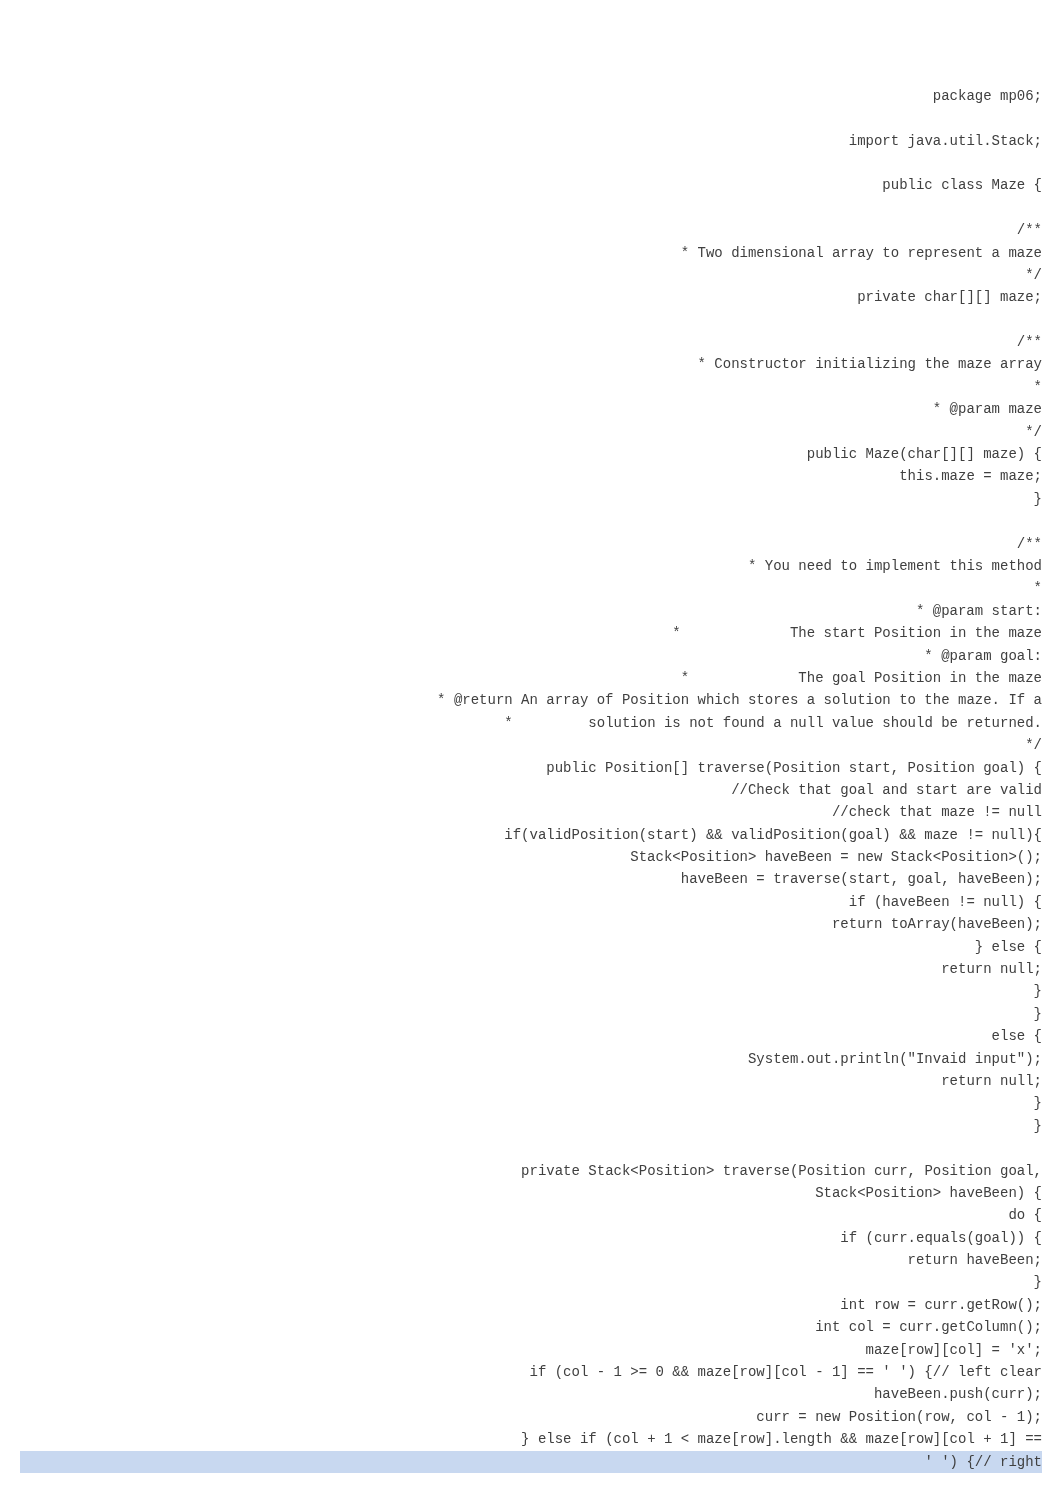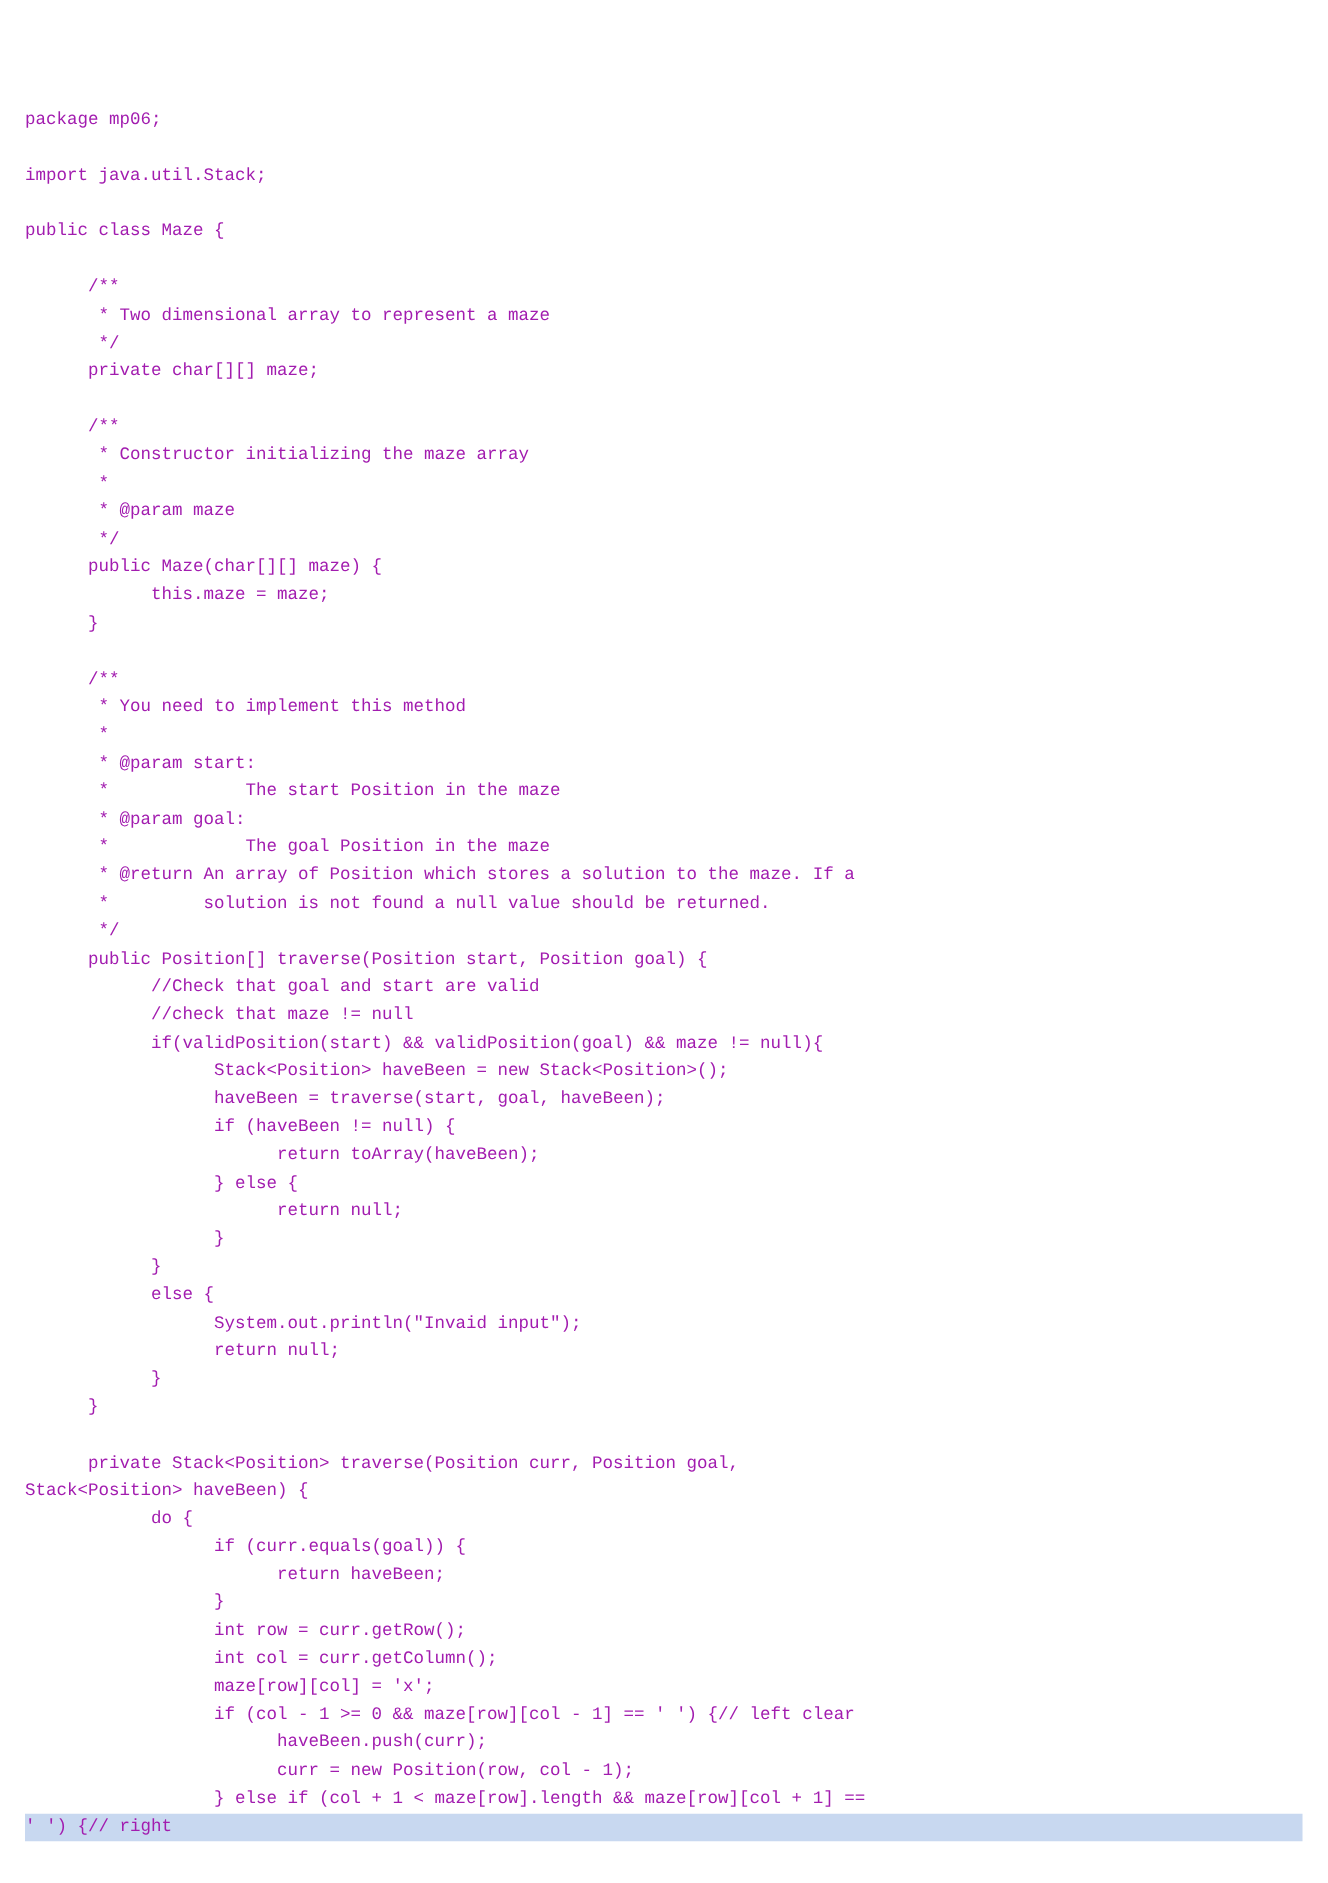--- a/index.html
+++ b/index.html
@@ -18,23 +18,24 @@
       min-height: 1506px;
       padding: 30px 20px 30px 20px;
       overflow-x: auto;
     }
 
     .code-container {
       white-space: pre;
       font-family: 'Courier New', Courier, monospace;
       font-size: 14px;
       line-height: 1.6;
-      color: #a21caf;
+      color: #404040;
       padding: 10px 0;
       position: relative;
+      text-align: right;
     }
   </style>
 </head>
 <body>
 
 <div class="code-container">
   <div id="code-lines"><div style="display: block; position: relative; line-height: 1.6; min-height: 1.6em; white-space: pre;">package mp06;</div><div style="display: block; position: relative; line-height: 1.6; min-height: 1.6em; white-space: pre;">&nbsp;</div><div style="display: block; position: relative; line-height: 1.6; min-height: 1.6em; white-space: pre;">import java.util.Stack;</div><div style="display: block; position: relative; line-height: 1.6; min-height: 1.6em; white-space: pre;">&nbsp;</div><div style="display: block; position: relative; line-height: 1.6; min-height: 1.6em; white-space: pre;">public class Maze {</div><div style="display: block; position: relative; line-height: 1.6; min-height: 1.6em; white-space: pre;">&nbsp;</div><div style="display: block; position: relative; line-height: 1.6; min-height: 1.6em; white-space: pre;">      /**</div><div style="display: block; position: relative; line-height: 1.6; min-height: 1.6em; white-space: pre;">       * Two dimensional array to represent a maze</div><div style="display: block; position: relative; line-height: 1.6; min-height: 1.6em; white-space: pre;">       */</div><div style="display: block; position: relative; line-height: 1.6; min-height: 1.6em; white-space: pre;">      private char[][] maze;</div><div style="display: block; position: relative; line-height: 1.6; min-height: 1.6em; white-space: pre;">&nbsp;</div><div style="display: block; position: relative; line-height: 1.6; min-height: 1.6em; white-space: pre;">      /**</div><div style="display: block; position: relative; line-height: 1.6; min-height: 1.6em; white-space: pre;">       * Constructor initializing the maze array</div><div style="display: block; position: relative; line-height: 1.6; min-height: 1.6em; white-space: pre;">       *</div><div style="display: block; position: relative; line-height: 1.6; min-height: 1.6em; white-space: pre;">       * @param maze</div><div style="display: block; position: relative; line-height: 1.6; min-height: 1.6em; white-space: pre;">       */</div><div style="display: block; position: relative; line-height: 1.6; min-height: 1.6em; white-space: pre;">      public Maze(char[][] maze) {</div><div style="display: block; position: relative; line-height: 1.6; min-height: 1.6em; white-space: pre;">            this.maze = maze;</div><div style="display: block; position: relative; line-height: 1.6; min-height: 1.6em; white-space: pre;">      }</div><div style="display: block; position: relative; line-height: 1.6; min-height: 1.6em; white-space: pre;">&nbsp;</div><div style="display: block; position: relative; line-height: 1.6; min-height: 1.6em; white-space: pre;">      /**</div><div style="display: block; position: relative; line-height: 1.6; min-height: 1.6em; white-space: pre;">       * You need to implement this method</div><div style="display: block; position: relative; line-height: 1.6; min-height: 1.6em; white-space: pre;">       *</div><div style="display: block; position: relative; line-height: 1.6; min-height: 1.6em; white-space: pre;">       * @param start:</div><div style="display: block; position: relative; line-height: 1.6; min-height: 1.6em; white-space: pre;">       *             The start Position in the maze</div><div style="display: block; position: relative; line-height: 1.6; min-height: 1.6em; white-space: pre;">       * @param goal:</div><div style="display: block; position: relative; line-height: 1.6; min-height: 1.6em; white-space: pre;">       *             The goal Position in the maze</div><div style="display: block; position: relative; line-height: 1.6; min-height: 1.6em; white-space: pre;">       * @return An array of Position which stores a solution to the maze. If a</div><div style="display: block; position: relative; line-height: 1.6; min-height: 1.6em; white-space: pre;">       *         solution is not found a null value should be returned.</div><div style="display: block; position: relative; line-height: 1.6; min-height: 1.6em; white-space: pre;">       */</div><div style="display: block; position: relative; line-height: 1.6; min-height: 1.6em; white-space: pre;">      public Position[] traverse(Position start, Position goal) {</div><div style="display: block; position: relative; line-height: 1.6; min-height: 1.6em; white-space: pre;">            //Check that goal and start are valid</div><div style="display: block; position: relative; line-height: 1.6; min-height: 1.6em; white-space: pre;">            //check that maze != null</div><div style="display: block; position: relative; line-height: 1.6; min-height: 1.6em; white-space: pre;">            if(validPosition(start) &amp;&amp; validPosition(goal) &amp;&amp; maze != null){</div><div style="display: block; position: relative; line-height: 1.6; min-height: 1.6em; white-space: pre;">                  Stack&lt;Position&gt; haveBeen = new Stack&lt;Position&gt;();</div><div style="display: block; position: relative; line-height: 1.6; min-height: 1.6em; white-space: pre;">                  haveBeen = traverse(start, goal, haveBeen);</div><div style="display: block; position: relative; line-height: 1.6; min-height: 1.6em; white-space: pre;">                  if (haveBeen != null) {</div><div style="display: block; position: relative; line-height: 1.6; min-height: 1.6em; white-space: pre;">                        return toArray(haveBeen);</div><div style="display: block; position: relative; line-height: 1.6; min-height: 1.6em; white-space: pre;">                  } else {</div><div style="display: block; position: relative; line-height: 1.6; min-height: 1.6em; white-space: pre;">                        return null;</div><div style="display: block; position: relative; line-height: 1.6; min-height: 1.6em; white-space: pre;">                  }</div><div style="display: block; position: relative; line-height: 1.6; min-height: 1.6em; white-space: pre;">            }</div><div style="display: block; position: relative; line-height: 1.6; min-height: 1.6em; white-space: pre;">            else {</div><div style="display: block; position: relative; line-height: 1.6; min-height: 1.6em; white-space: pre;">                  System.out.println("Invaid input");</div><div style="display: block; position: relative; line-height: 1.6; min-height: 1.6em; white-space: pre;">                  return null;</div><div style="display: block; position: relative; line-height: 1.6; min-height: 1.6em; white-space: pre;">            }</div><div style="display: block; position: relative; line-height: 1.6; min-height: 1.6em; white-space: pre;">      }</div><div style="display: block; position: relative; line-height: 1.6; min-height: 1.6em; white-space: pre;">&nbsp;</div><div style="display: block; position: relative; line-height: 1.6; min-height: 1.6em; white-space: pre;">      private Stack&lt;Position&gt; traverse(Position curr, Position goal,</div><div style="display: block; position: relative; line-height: 1.6; min-height: 1.6em; white-space: pre;">Stack&lt;Position&gt; haveBeen) {</div><div style="display: block; position: relative; line-height: 1.6; min-height: 1.6em; white-space: pre;">            do {</div><div style="display: block; position: relative; line-height: 1.6; min-height: 1.6em; white-space: pre;">                  if (curr.equals(goal)) {</div><div style="display: block; position: relative; line-height: 1.6; min-height: 1.6em; white-space: pre;">                        return haveBeen;</div><div style="display: block; position: relative; line-height: 1.6; min-height: 1.6em; white-space: pre;">                  }</div><div style="display: block; position: relative; line-height: 1.6; min-height: 1.6em; white-space: pre;">                  int row = curr.getRow();</div><div style="display: block; position: relative; line-height: 1.6; min-height: 1.6em; white-space: pre;">                  int col = curr.getColumn();</div><div style="display: block; position: relative; line-height: 1.6; min-height: 1.6em; white-space: pre;">                  maze[row][col] = 'x';</div><div style="display: block; position: relative; line-height: 1.6; min-height: 1.6em; white-space: pre;">                  if (col - 1 &gt;= 0 &amp;&amp; maze[row][col - 1] == ' ') {// left clear</div><div style="display: block; position: relative; line-height: 1.6; min-height: 1.6em; white-space: pre;">                        haveBeen.push(curr);</div><div style="display: block; position: relative; line-height: 1.6; min-height: 1.6em; white-space: pre;">                        curr = new Position(row, col - 1);</div><div style="display: block; position: relative; line-height: 1.6; min-height: 1.6em; white-space: pre;">                  } else if (col + 1 &lt; maze[row].length &amp;&amp; maze[row][col + 1] ==</div><div style="display: block; position: relative; line-height: 1.6; min-height: 1.6em; white-space: pre; background-color: rgb(200, 216, 240);">' ') {// right</div></div>
 </div>
 
 </body></html>

